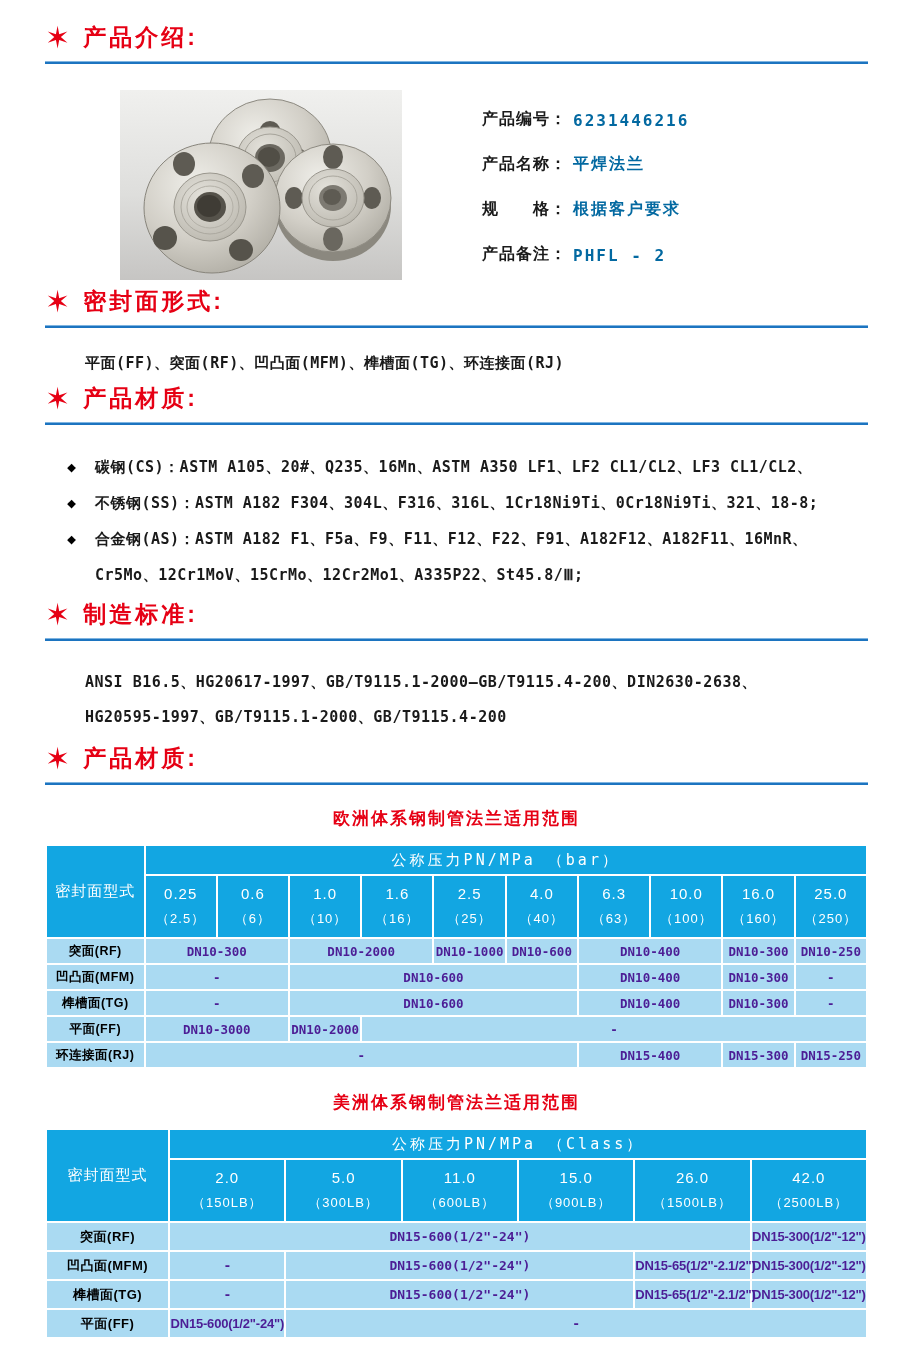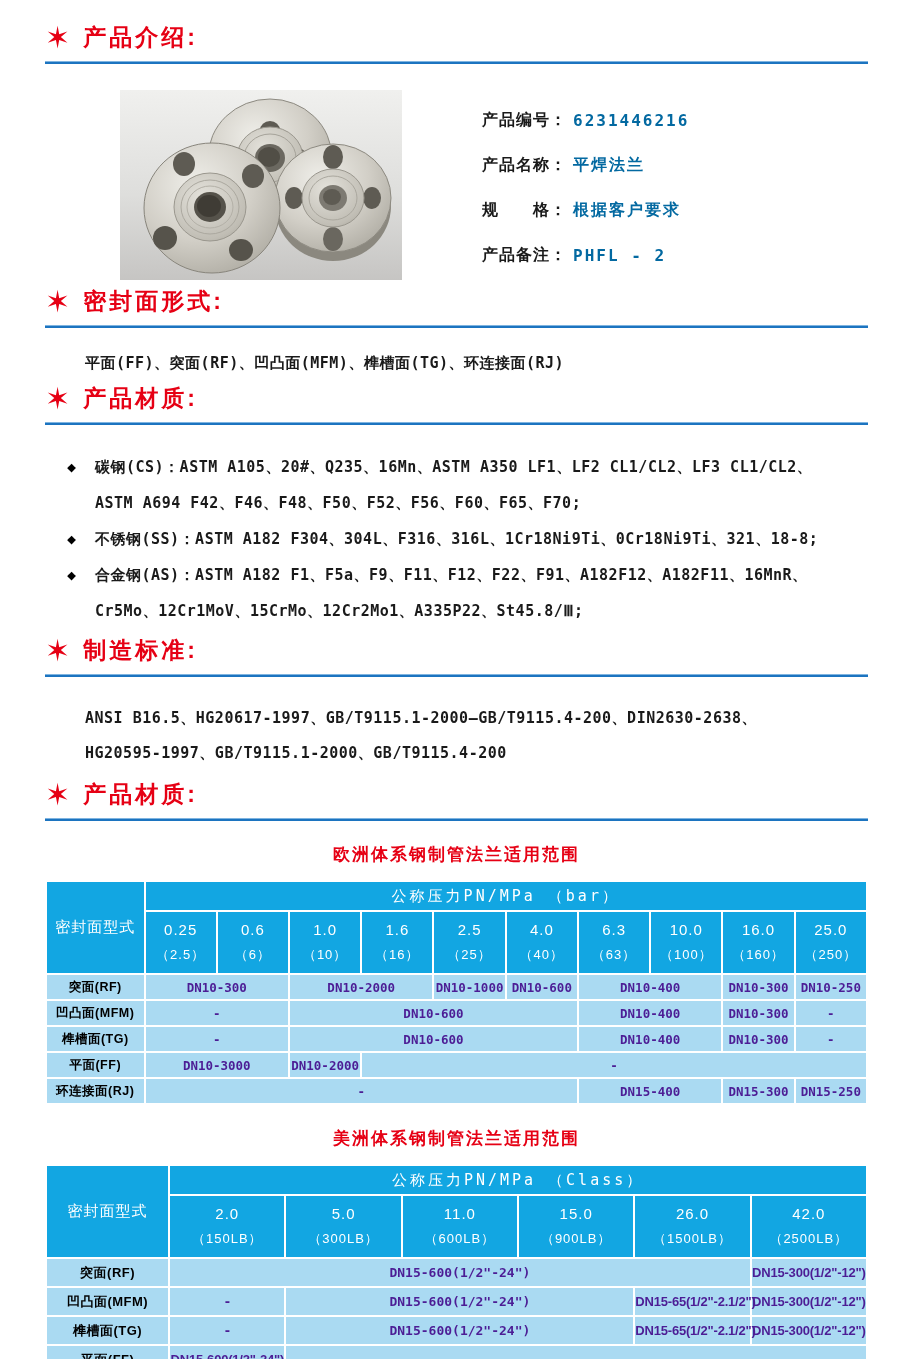--- a/index.html
+++ b/index.html
@@ -10,21 +10,21 @@
   
   .sec-header { display: flex; align-items: center; gap: 13px; margin-top: 2px; }
   .star { color: #e60014; font-size: 30px; line-height: 1; }
   .sec-title { color: #e60014; font-size: 23px; font-weight: 700; letter-spacing: 3px; font-family: "Liberation Sans", sans-serif; }
   .blue-rule { height: 3px; background: #1c74c0; border-top: 1px solid #7fb4e0; margin-top: 8px; }
 
   
   .intro-body { display: flex; margin: 26px 0 6px 75px; }
   .photo-wrap { width: 282px; height: 190px; flex: 0 0 auto; }
   .fields { margin-left: 80px; padding-top: 20px; display: flex; flex-direction: column; gap: 25px; }
-  .field-row { display: flex; align-items: center; font-size: 16px; height: 20px; }
+  .field-row { display: flex; align-items: flex-end; font-size: 16px; height: 20px; }
   .field-label { color: #1a1a1a; font-weight: 700; letter-spacing: 1px; white-space: pre; }
   .field-value { color: #0369a1; font-weight: 700; letter-spacing: 2px; margin-left: 6px; font-family: "DejaVu Sans Mono", "Liberation Sans", sans-serif; }
 
   
   .body-text { font-family: "DejaVu Sans Mono", "Liberation Sans", sans-serif; font-size: 15px; font-weight: 700; color: #1a1a1a; letter-spacing: 0.5px; }
   .sealing-text { margin: 26px 0 10px 40px; }
   .mat-list { margin-top: 24px; margin-bottom: 6px; }
   .mat-line { position: relative; padding-left: 50px; line-height: 36px; }
   .mat-bullet { position: absolute; left: 22px; top: 0; font-size: 15px; color: #000; }
   .std-list { margin-top: 24px; margin-bottom: 8px; }
@@ -151,24 +151,20 @@
     <span class="star">✶</span>
     <span class="sec-title">产品材质:</span>
   </div>
   <div class="blue-rule"></div>
   <div class="mat-list">
     <div class="mat-line body-text">
       <span class="mat-bullet">◆</span>
       <span>碳钢(CS)：ASTM A105、20#、Q235、16Mn、ASTM A350 LF1、LF2 CL1/CL2、LF3 CL1/CL2、</span>
     </div>
     <div class="mat-line body-text">
-      <span class="mat-bullet"></span>
-      <span>ASTM A694 F42、F46、F48、F50、F52、F56、F60、F65、F70;</span>
-    </div>
-    <div class="mat-line body-text">
       <span class="mat-bullet">◆</span>
       <span>不锈钢(SS)：ASTM A182 F304、304L、F316、316L、1Cr18Ni9Ti、0Cr18Ni9Ti、321、18-8;</span>
     </div>
     <div class="mat-line body-text">
       <span class="mat-bullet">◆</span>
       <span>合金钢(AS)：ASTM A182 F1、F5a、F9、F11、F12、F22、F91、A182F12、A182F11、16MnR、</span>
     </div>
     <div class="mat-line body-text">
       <span class="mat-bullet"></span>
       <span>Cr5Mo、12Cr1MoV、15CrMo、12Cr2Mo1、A335P22、St45.8/Ⅲ;</span>

